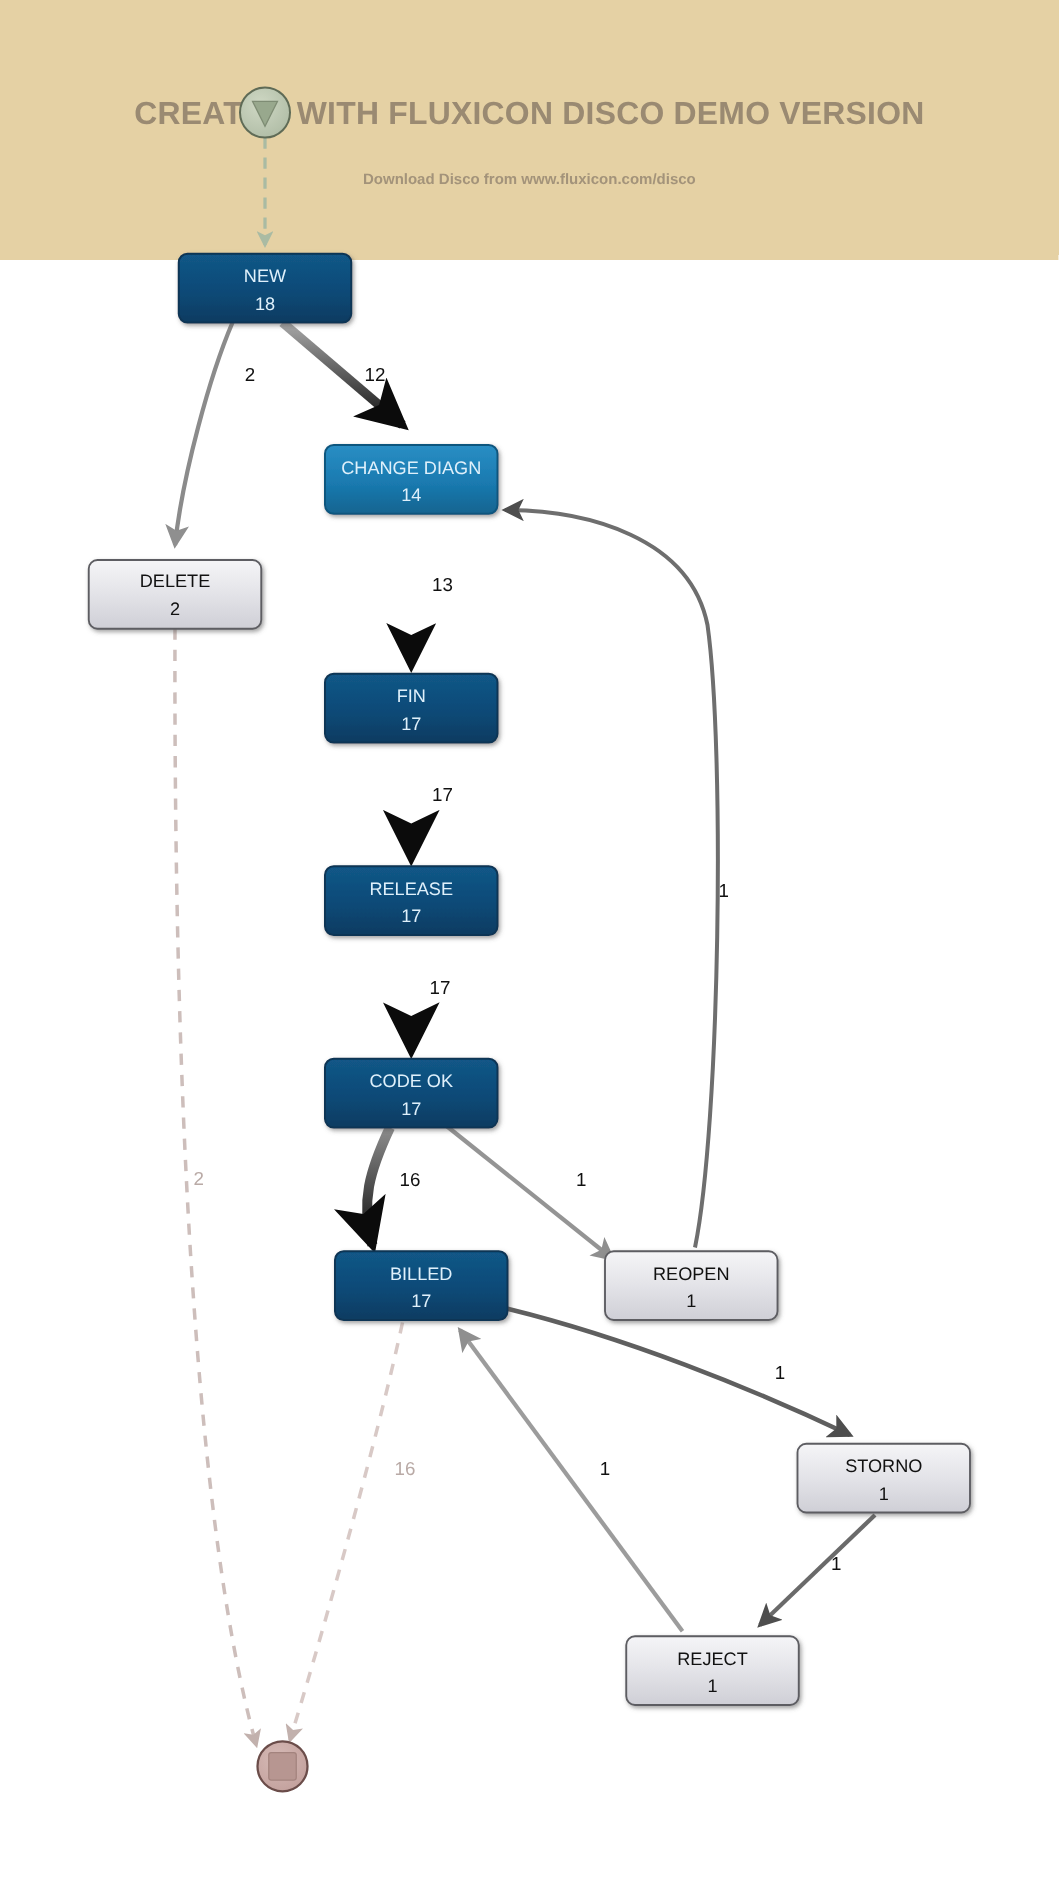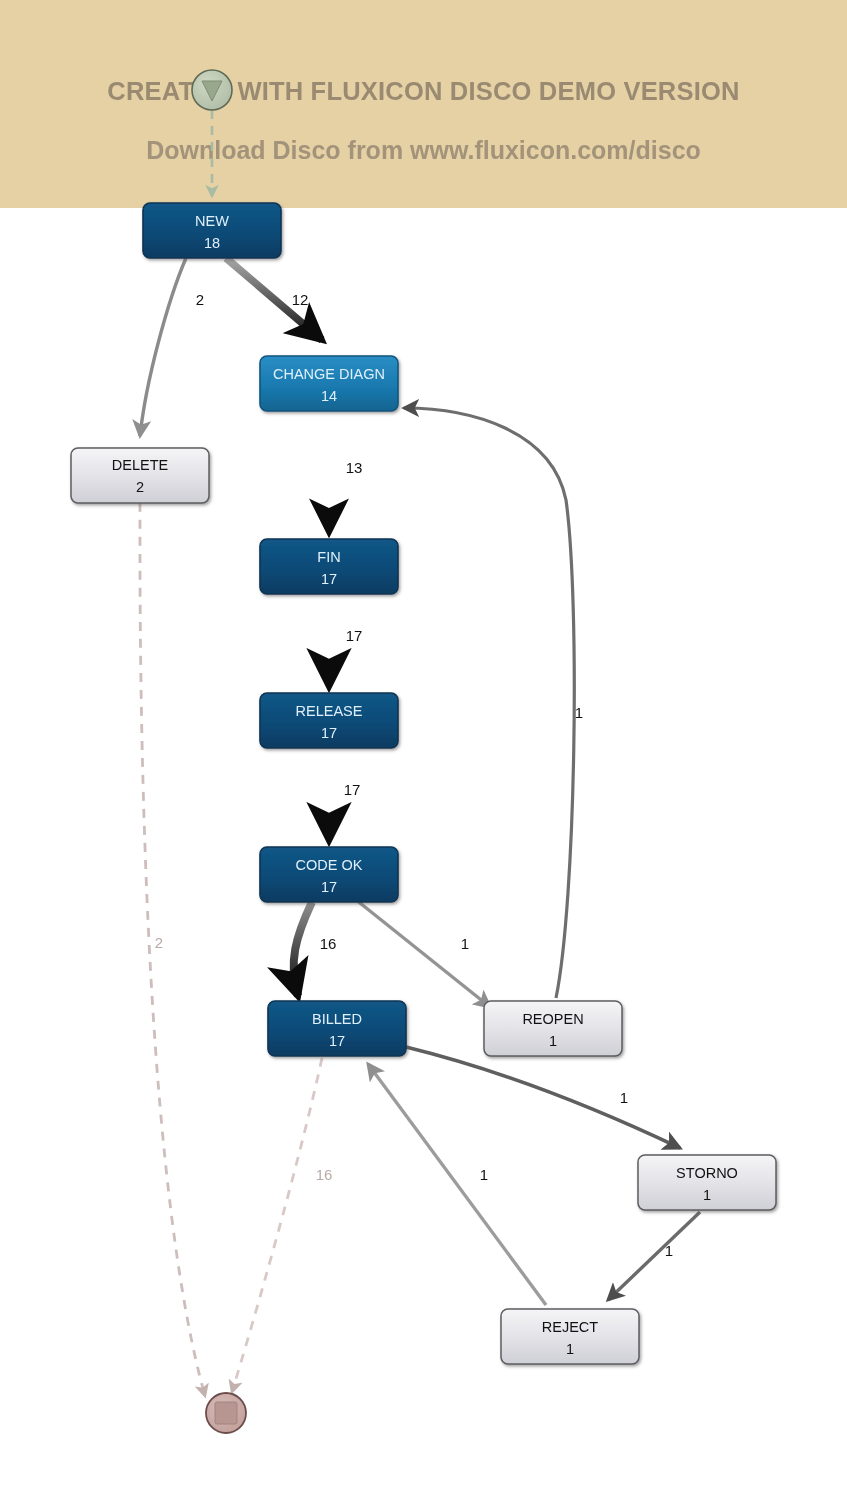--- a/index.html
+++ b/index.html
@@ -36,21 +36,21 @@
     color: #9a8a72;
     letter-spacing: 0.2px;
     white-space: nowrap;
   }
   #banner-sub {
     position: absolute;
     left: 0;
     top: 136px;
     width: 847px;
     text-align: center;
-    font-size: 25px;
+    font-size: 12px;
     font-weight: bold;
     color: #a3937a;
     white-space: nowrap;
   }
   svg.layer {
     position: absolute;
     left: 0;
     top: 0;
     width: 847px;
     height: 1503px;

